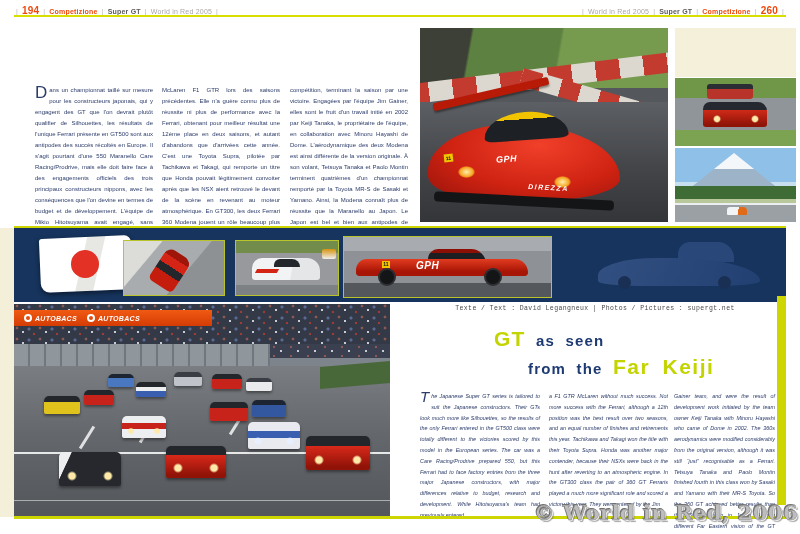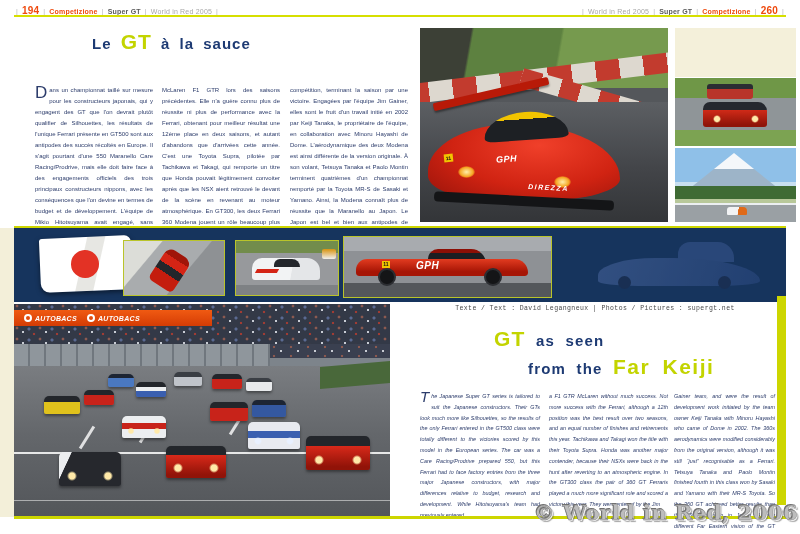--- a/index.html
+++ b/index.html
@@ -174,25 +174,20 @@
 
   <div class="hdr hdr-left">
     <span>|</span><span class="num">194</span><span>|</span><span class="sec">Competizione</span><span>|</span><span class="sub">Super GT</span><span>|</span><span class="bk">World in Red 2005</span><span>|</span>
   </div>
   <div class="hdr hdr-right">
     <span>|</span><span class="bk">World in Red 2005</span><span>|</span><span class="sub">Super GT</span><span>|</span><span class="sec">Competizione</span><span>|</span><span class="num">260</span><span>|</span>
   </div>
   <div class="hdr-rule"></div>
 
   <div class="fr-title">
-    <div class="t1">
-      <span>Le</span>
-      <span class="gt-big">GT</span>
-      <span>à la sauce</span>
-    </div>
   </div>
 
   <div class="col col-1">
     <span class="dropcap">D</span><span>ans un championnat taillé sur mesure pour les constructeurs japonais, qui y engagent des GT que l'on devrait plutôt qualifier de Silhouettes, les résultats de l'unique Ferrari présente en GT500 sont aux antipodes des succès récoltés en Europe. Il s'agit pourtant d'une 550 Maranello Care Racing/Prodrive, mais elle doit faire face à des engagements officiels des trois principaux constructeurs nippons, avec les conséquences que l'on devine en termes de budget et de développement. L'équipe de Mikio Hitotsuyama avait engagé, sans succès, une</span>
   </div>
   <div class="col col-2">McLaren F1 GTR lors des saisons précédentes. Elle n'a guère connu plus de réussite ni plus de performance avec la Ferrari, obtenant pour meilleur résultat une 12ème place en deux saisons, et autant d'abandons que d'arrivées cette année. C'est une Toyota Supra, pilotée par Tachikawa et Takagi, qui remporte un titre que Honda pouvait légitimement convoiter après que les NSX aient retrouvé le devant de la scène en revenant au moteur atmosphérique. En GT300, les deux Ferrari 360 Modena jouent un rôle beaucoup plus significatif dans la</div>
   <div class="col col-3">compétition, terminant la saison par une victoire. Engagées par l'équipe Jim Gainer, elles sont le fruit d'un travail initié en 2002 par Keiji Tanaka, le propriétaire de l'équipe, en collaboration avec Minoru Hayashi de Dome. L'aérodynamique des deux Modena est ainsi différente de la version originale. À son volant, Tetsuya Tanaka et Paolo Montin terminent quatrièmes d'un championnat remporté par la Toyota MR-S de Sasaki et Yamano. Ainsi, la Modena connaît plus de réussite que la Maranello au Japon. Le Japon est bel et bien aux antipodes de l'Europe...</div>
 
   <div class="photo-main">
     <div class="pm-grass"></div>

